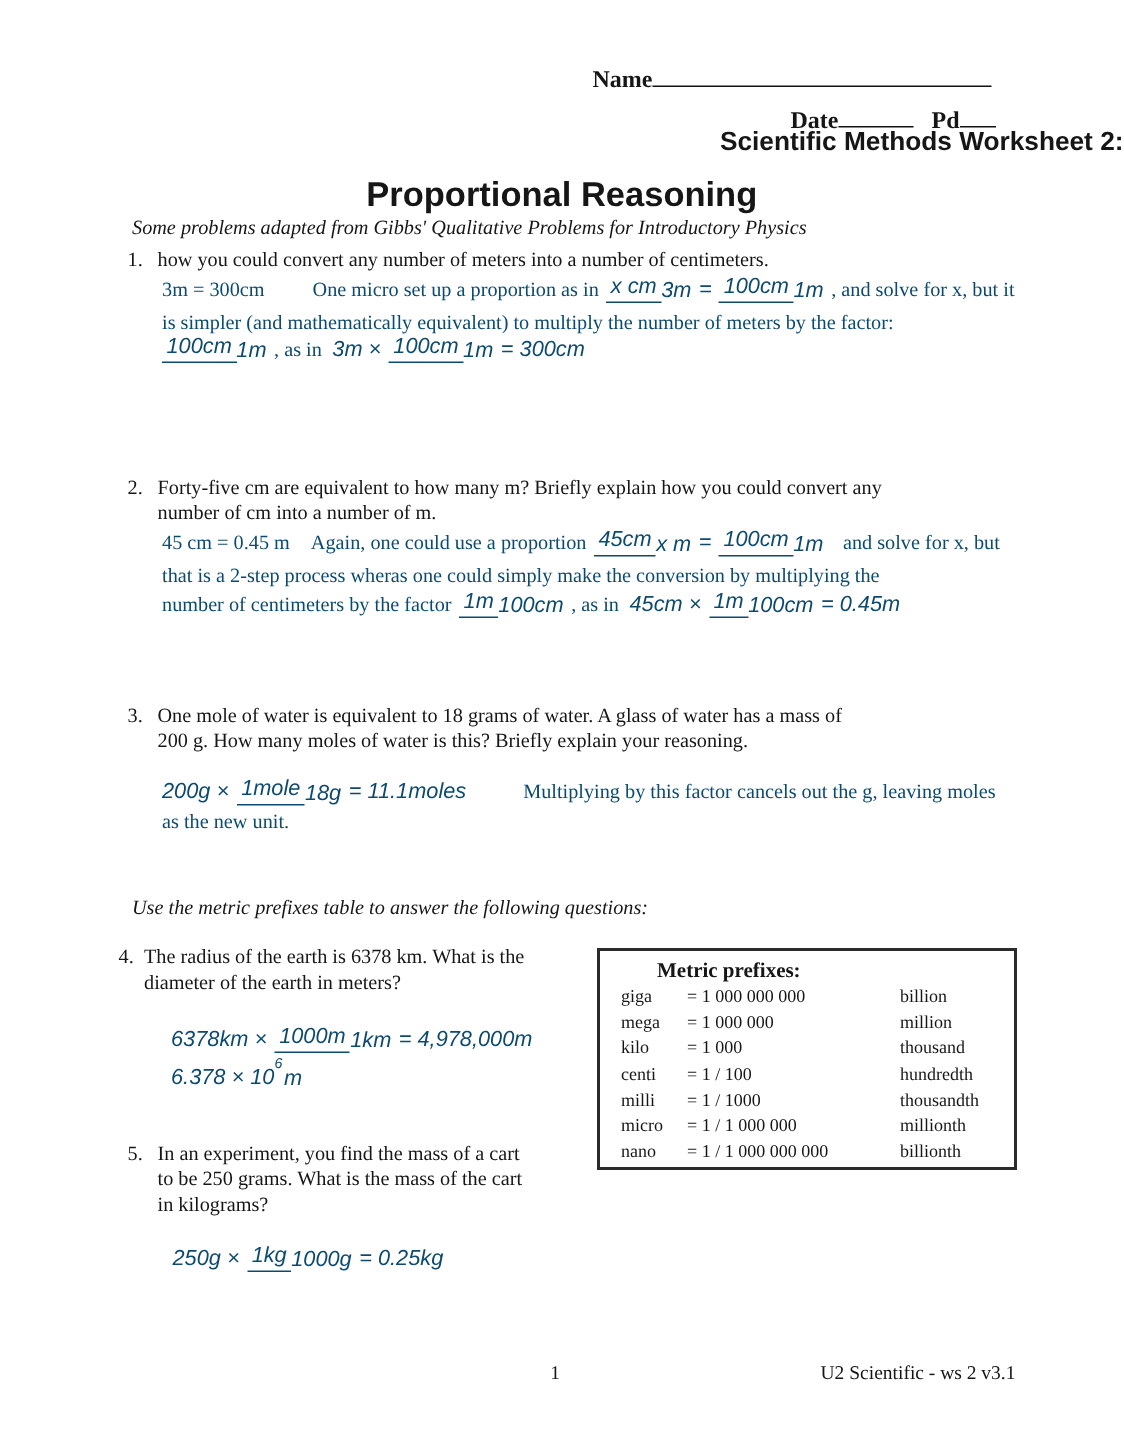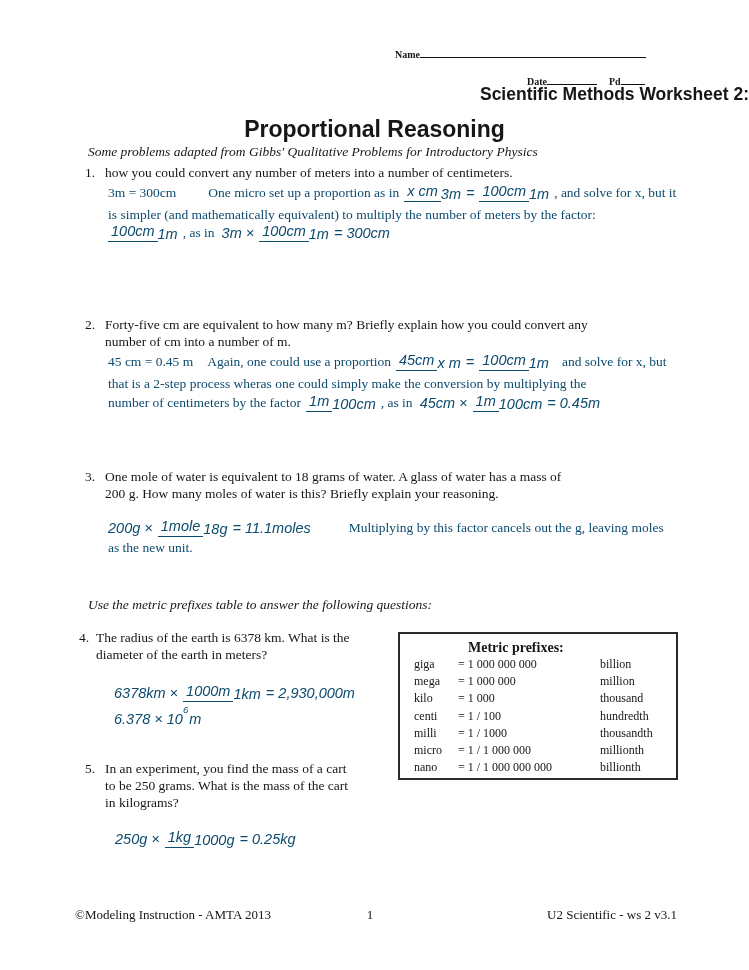--- a/index.html
+++ b/index.html
@@ -3,21 +3,21 @@
 <meta charset="utf-8">
 <style>
   * { margin:0; padding:0; box-sizing:border-box; }
   html,body { background:#ffffff; }
   .page {
     position:relative; width:749px; height:970px; background:#ffffff;
     font-family:"Liberation Serif", serif; color:#161616; overflow:hidden;
   }
   .abs { position:absolute; }
   
-  .blabel { font-weight:bold; font-size:10px; }
+  .blabel { font-weight:bold; font-size:16px; }
   .uline { display:inline-block; border-bottom:1.6px solid #111; height:14px; vertical-align:baseline; }
   
   .title1 { position:absolute; top:85px; left:0; width:100%; text-align:right;
             font-family:"Liberation Sans", sans-serif; font-weight:bold; font-size:17.5px; line-height:18px; }
   .title2 { position:absolute; top:116px; left:0; width:100%; text-align:center;
             font-family:"Liberation Sans", sans-serif; font-weight:bold; font-size:23px; line-height:27px; }
   .subtitle { position:absolute; left:88px; top:144px; font-style:italic; font-size:13.5px; }
   .note { position:absolute; left:88px; top:597px; font-style:italic; font-size:13.5px; }
   
   .prob { position:absolute; }
@@ -32,21 +32,21 @@
   .rm { font-family:"Liberation Sans", sans-serif; font-style:italic; font-size:14.5px; }
   .frac { display:inline-flex; flex-direction:row; align-items:center;
           font-family:"Liberation Sans", sans-serif; font-style:italic; font-size:14.5px;
           line-height:16px; margin:0 5px; text-align:center; }
   .frac .fn { border-bottom:1.7px solid currentColor; padding:0 3px 2px; }
   .frac .fd { padding-top:2px; }
   sup.exp { font-size:9.5px; position:relative; top:-5px; font-style:italic; }
   
   .mtable { position:absolute; left:398px; top:632px; width:280px; height:148px;
             border:2px solid #2b2b2b; padding-top:5px; background:#fff; }
-  .mtitle { font-weight:bold; font-size:14px; padding-left:68px; line-height:17px; }
+  .mtitle { font-weight:bold; font-size:14px; padding-left:38px; line-height:17px; }
   .mrow { display:flex; font-size:12px; line-height:17.2px; padding-left:14px; }
   .mpre { width:44px; }
   .mval { width:142px; }
   .mword { flex:1; }
   
   .foot { position:absolute; top:907px; font-size:13px; }
 </style>
 </head>
 <body>
 
@@ -182,21 +182,21 @@
         <div>diameter of the earth in meters?</div>
       </div>
     </div>
     <div class="ans" style="margin-left:35px;">
       <div class="ansline" style="margin-top:20px;">
         <span class="rm">6378km ×</span>
         <span class="frac">
             <span class="fn">1000m</span>
             <span class="fd">1km</span>
           </span>
-        <span class="rm">= 2,930,000m</span>
+        <span class="rm">= 4,978,000m</span>
       </div>
       <div class="ansline" style="margin-top:7px;">
         <span class="rm"><span>6.378 × 10</span><sup class="exp">6</sup><span style="margin-left:1px;">m</span></span>
       </div>
     </div>
   </div>
 
   <div class="mtable">
     <div class="mtitle">Metric prefixes:</div>
     <div class="mrow">
@@ -250,17 +250,16 @@
         <span class="rm">250g ×</span>
         <span class="frac">
             <span class="fn">1kg</span>
             <span class="fd">1000g</span>
           </span>
         <span class="rm">= 0.25kg</span>
       </div>
     </div>
   </div>
 
-  <div class="foot" style="left:75px;">©Modeling Instruction - AMTA 2013</div>
   <div class="foot" style="left:0; width:740px; text-align:center;">1</div>
   <div class="foot" style="right:72px;">U2 Scientific - ws 2 v3.1</div>
 
 </div>
 
 </body></html>

